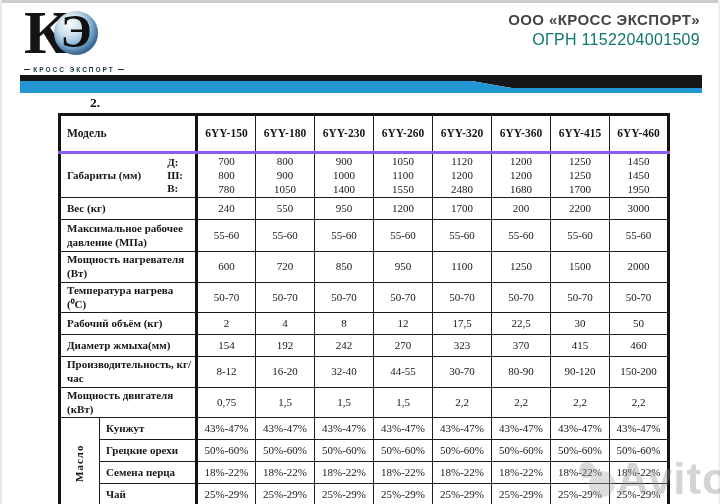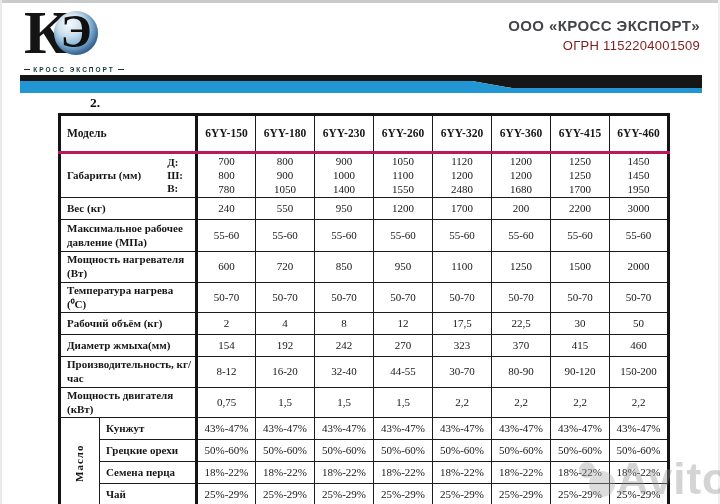--- a/index.html
+++ b/index.html
@@ -21,43 +21,43 @@
     box-shadow:inset -2px -3px 6px rgba(20,50,90,.45);}
   .logo-e{position:absolute;left:30px;top:0px;width:44px;height:48px;display:flex;
     align-items:center;justify-content:center;font-family:"Liberation Serif",serif;
     font-weight:bold;font-size:46px;color:#101010;}
   .logo-caption{margin-top:3px;width:100px;display:flex;align-items:center;gap:3px;
     font-family:"Liberation Sans",sans-serif;font-size:6.5px;font-weight:bold;
     letter-spacing:2px;color:#17333d;white-space:nowrap;}
   .logo-caption::before,.logo-caption::after{content:"";flex:1;height:1px;background:#17333d;}
 
   
-  .company{position:absolute;right:20px;top:16px;text-align:right;
+  .company{position:absolute;right:20px;top:10px;text-align:right;
     font-family:"Liberation Sans",sans-serif;line-height:20px;}
   .company-name{font-size:15px;font-weight:bold;color:#434549;letter-spacing:.4px;}
-  .company-line{font-size:13px;color:#7f1d1d;letter-spacing:.3px;}
+  .company-line{font-size:16px;color:#0f766e;letter-spacing:.3px;}
 
   
   .stripes{position:absolute;left:20px;top:75px;width:682px;height:18px;}
 
   
   .heading{position:absolute;left:90px;top:95px;display:flex;color:#0e0e0e;
     font-family:"Liberation Serif",serif;font-weight:bold;font-size:13.5px;}
   .heading-num{width:44px;}
 
   
   #spec-table{position:absolute;left:58px;top:113px;width:610px;border-collapse:collapse;
     table-layout:fixed;color:#161616;}
   #spec-table th,#spec-table td{border:1px solid #1c1c1c;text-align:center;
     vertical-align:middle;padding:1px 2px;font-size:11px;line-height:1.25;
     font-family:"Liberation Serif",serif;overflow:hidden;}
   #spec-table{border:3px solid #141414;}
   #spec-table .lbl{text-align:left;font-weight:bold;border-right:3px solid #141414;
     padding-left:6px;font-size:11px;}
-  #spec-table tr.r-head th{border-bottom:3px solid #be185d;font-weight:bold;
+  #spec-table tr.r-head th{border-bottom:3px solid #8b5cf6;font-weight:bold;
     height:33px;font-size:11.5px;}
   #spec-table tr.r-dims td{height:40px;}
   #spec-table tr.r-data td{height:19px;}
   #spec-table tr.r-two td{height:29px;}
   #spec-table tr.r-oil td{height:19px;}
   .dim-flex{display:flex;justify-content:space-between;align-items:center;padding-right:10px;}
   .dim-subs{text-align:left;font-weight:bold;line-height:13px;}
   .oil-cell{writing-mode:vertical-rl;transform:rotate(180deg);font-weight:bold;
     text-align:center !important;padding:0 !important;letter-spacing:1px;}
   .oil-sub{border-right:3px solid #141414;}

